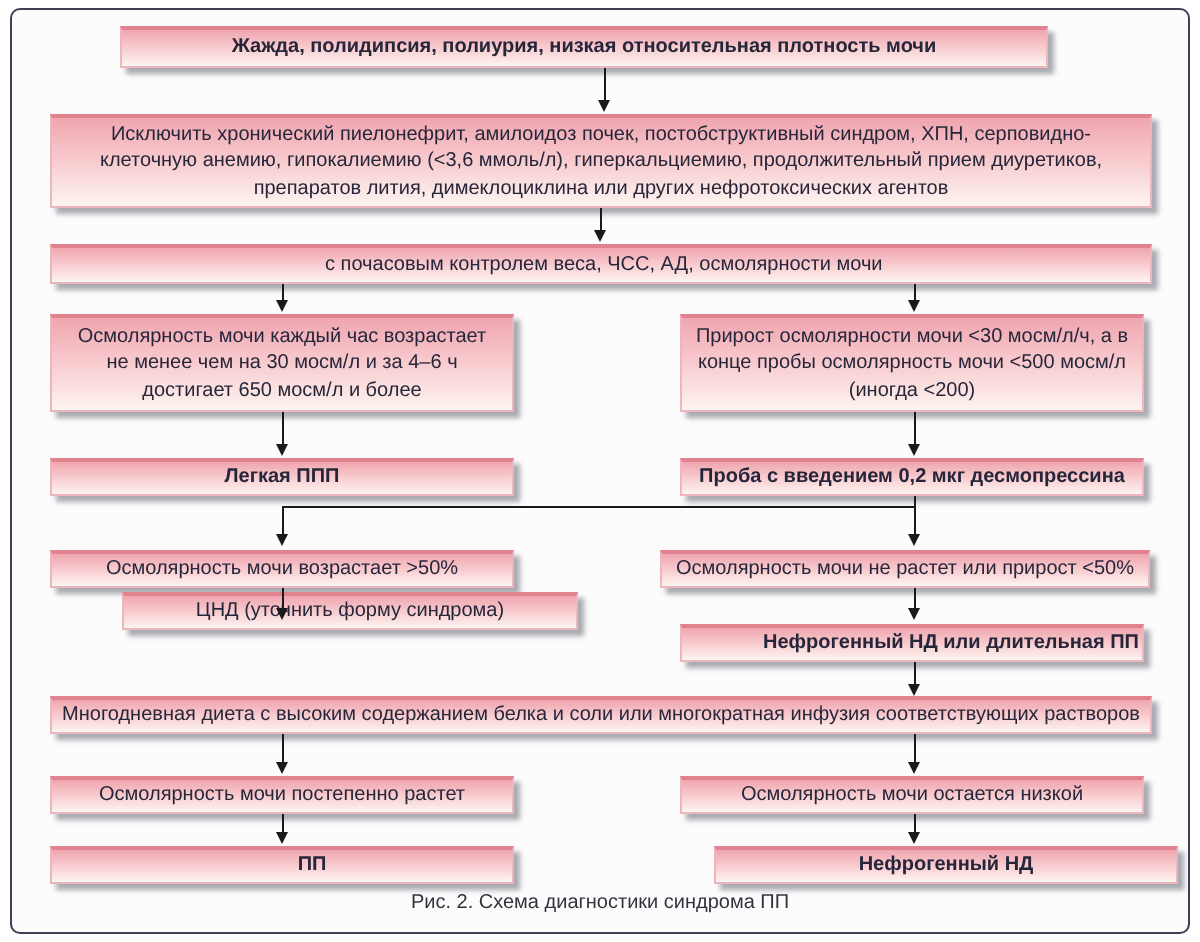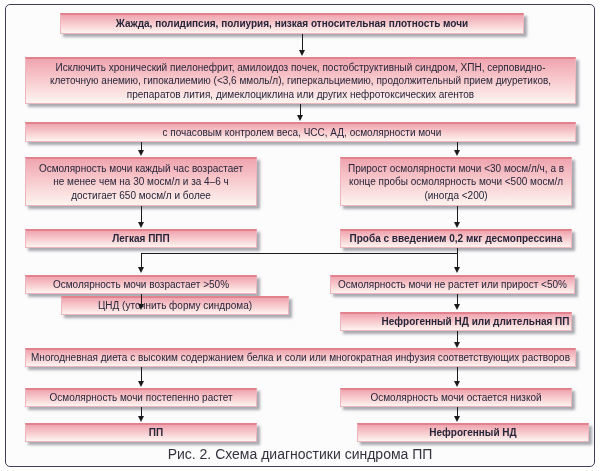--- a/index.html
+++ b/index.html
@@ -34,21 +34,21 @@
   .va::after {
     content:''; position:absolute; left:-3px; bottom:-6px;
     width:0; height:0;
     border-left:3.5px solid transparent; border-right:3.5px solid transparent;
     border-top:6px solid var(--arrow,#1a1a1a);
   }
   .vline { position:absolute; width:1px; background:var(--arrow,#1a1a1a); }
   .hline { position:absolute; height:1px; background:var(--arrow,#1a1a1a); }
   .caption {
     position:absolute; left:0; right:0; top:446px;
-    text-align:center; font-size:14px; color:#33333f;
+    text-align:center; font-size:10px; color:#33333f;
   }
 </style>
 </head>
 <body>
 
 <div class="screen">
   <div class="frame"></div>
 
   <div class="node bold" style="left:60px; top:13px; width:464px; height:21px;">Жажда, полидипсия, полиурия, низкая относительная плотность мочи</div>
 

